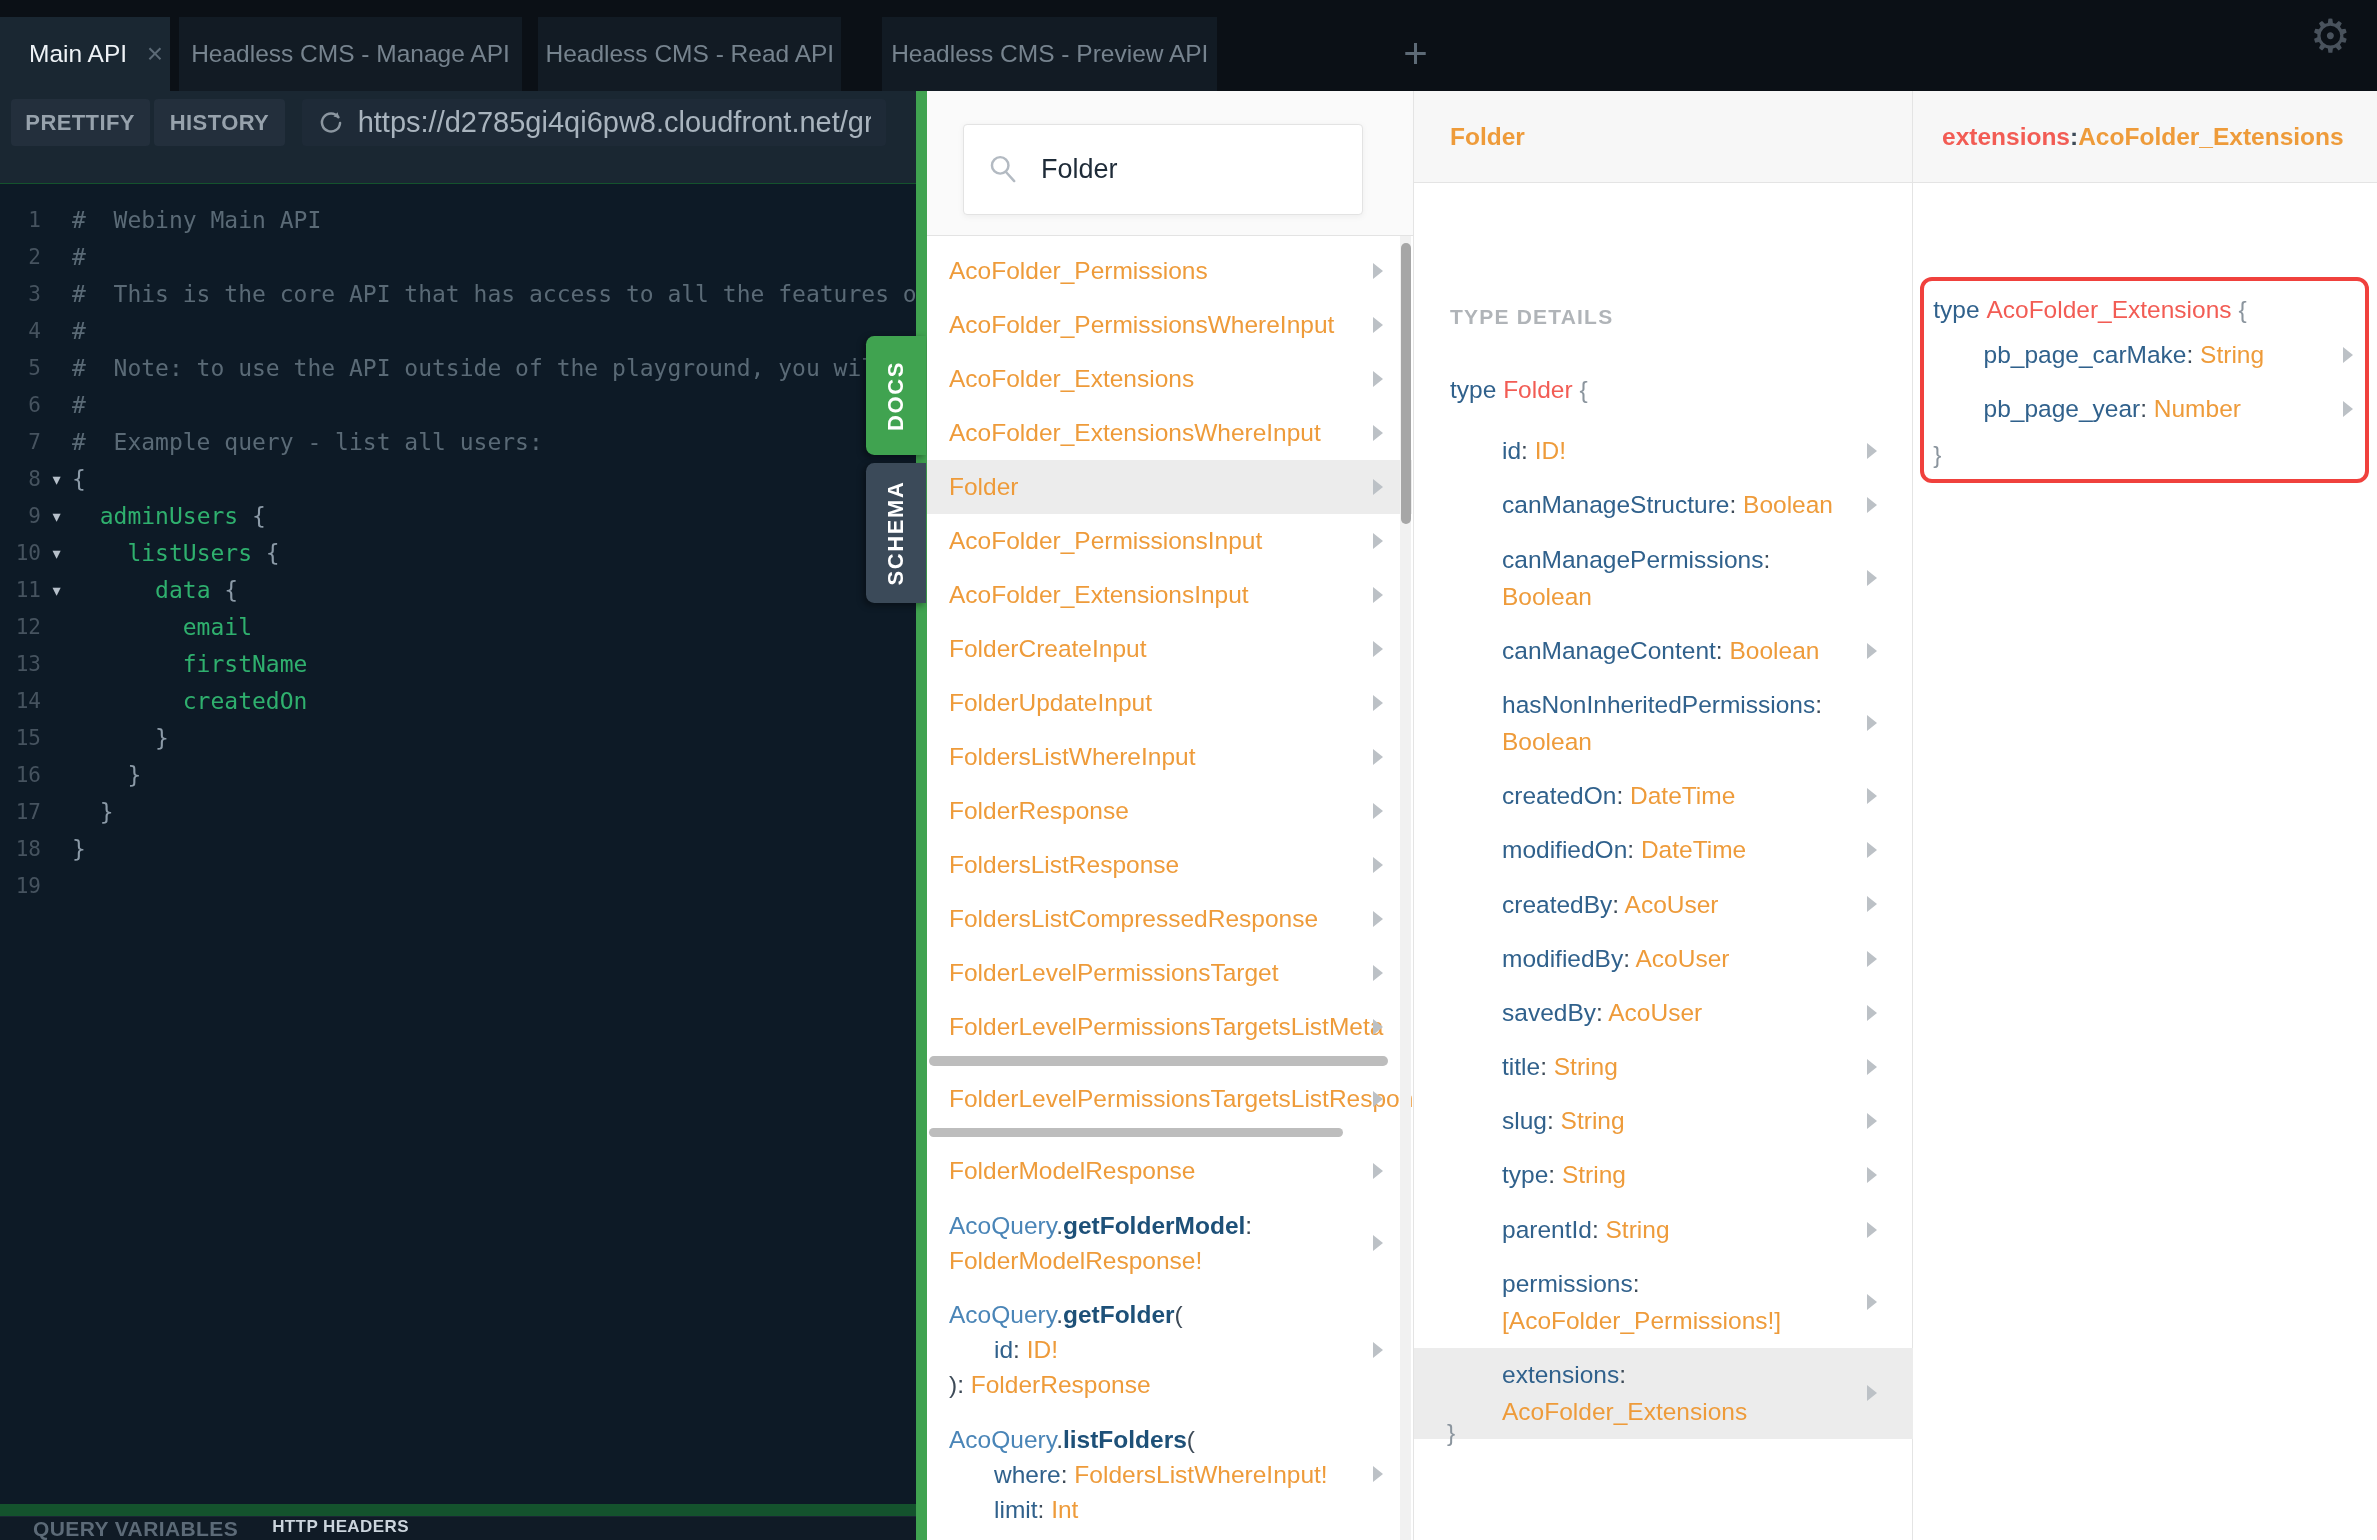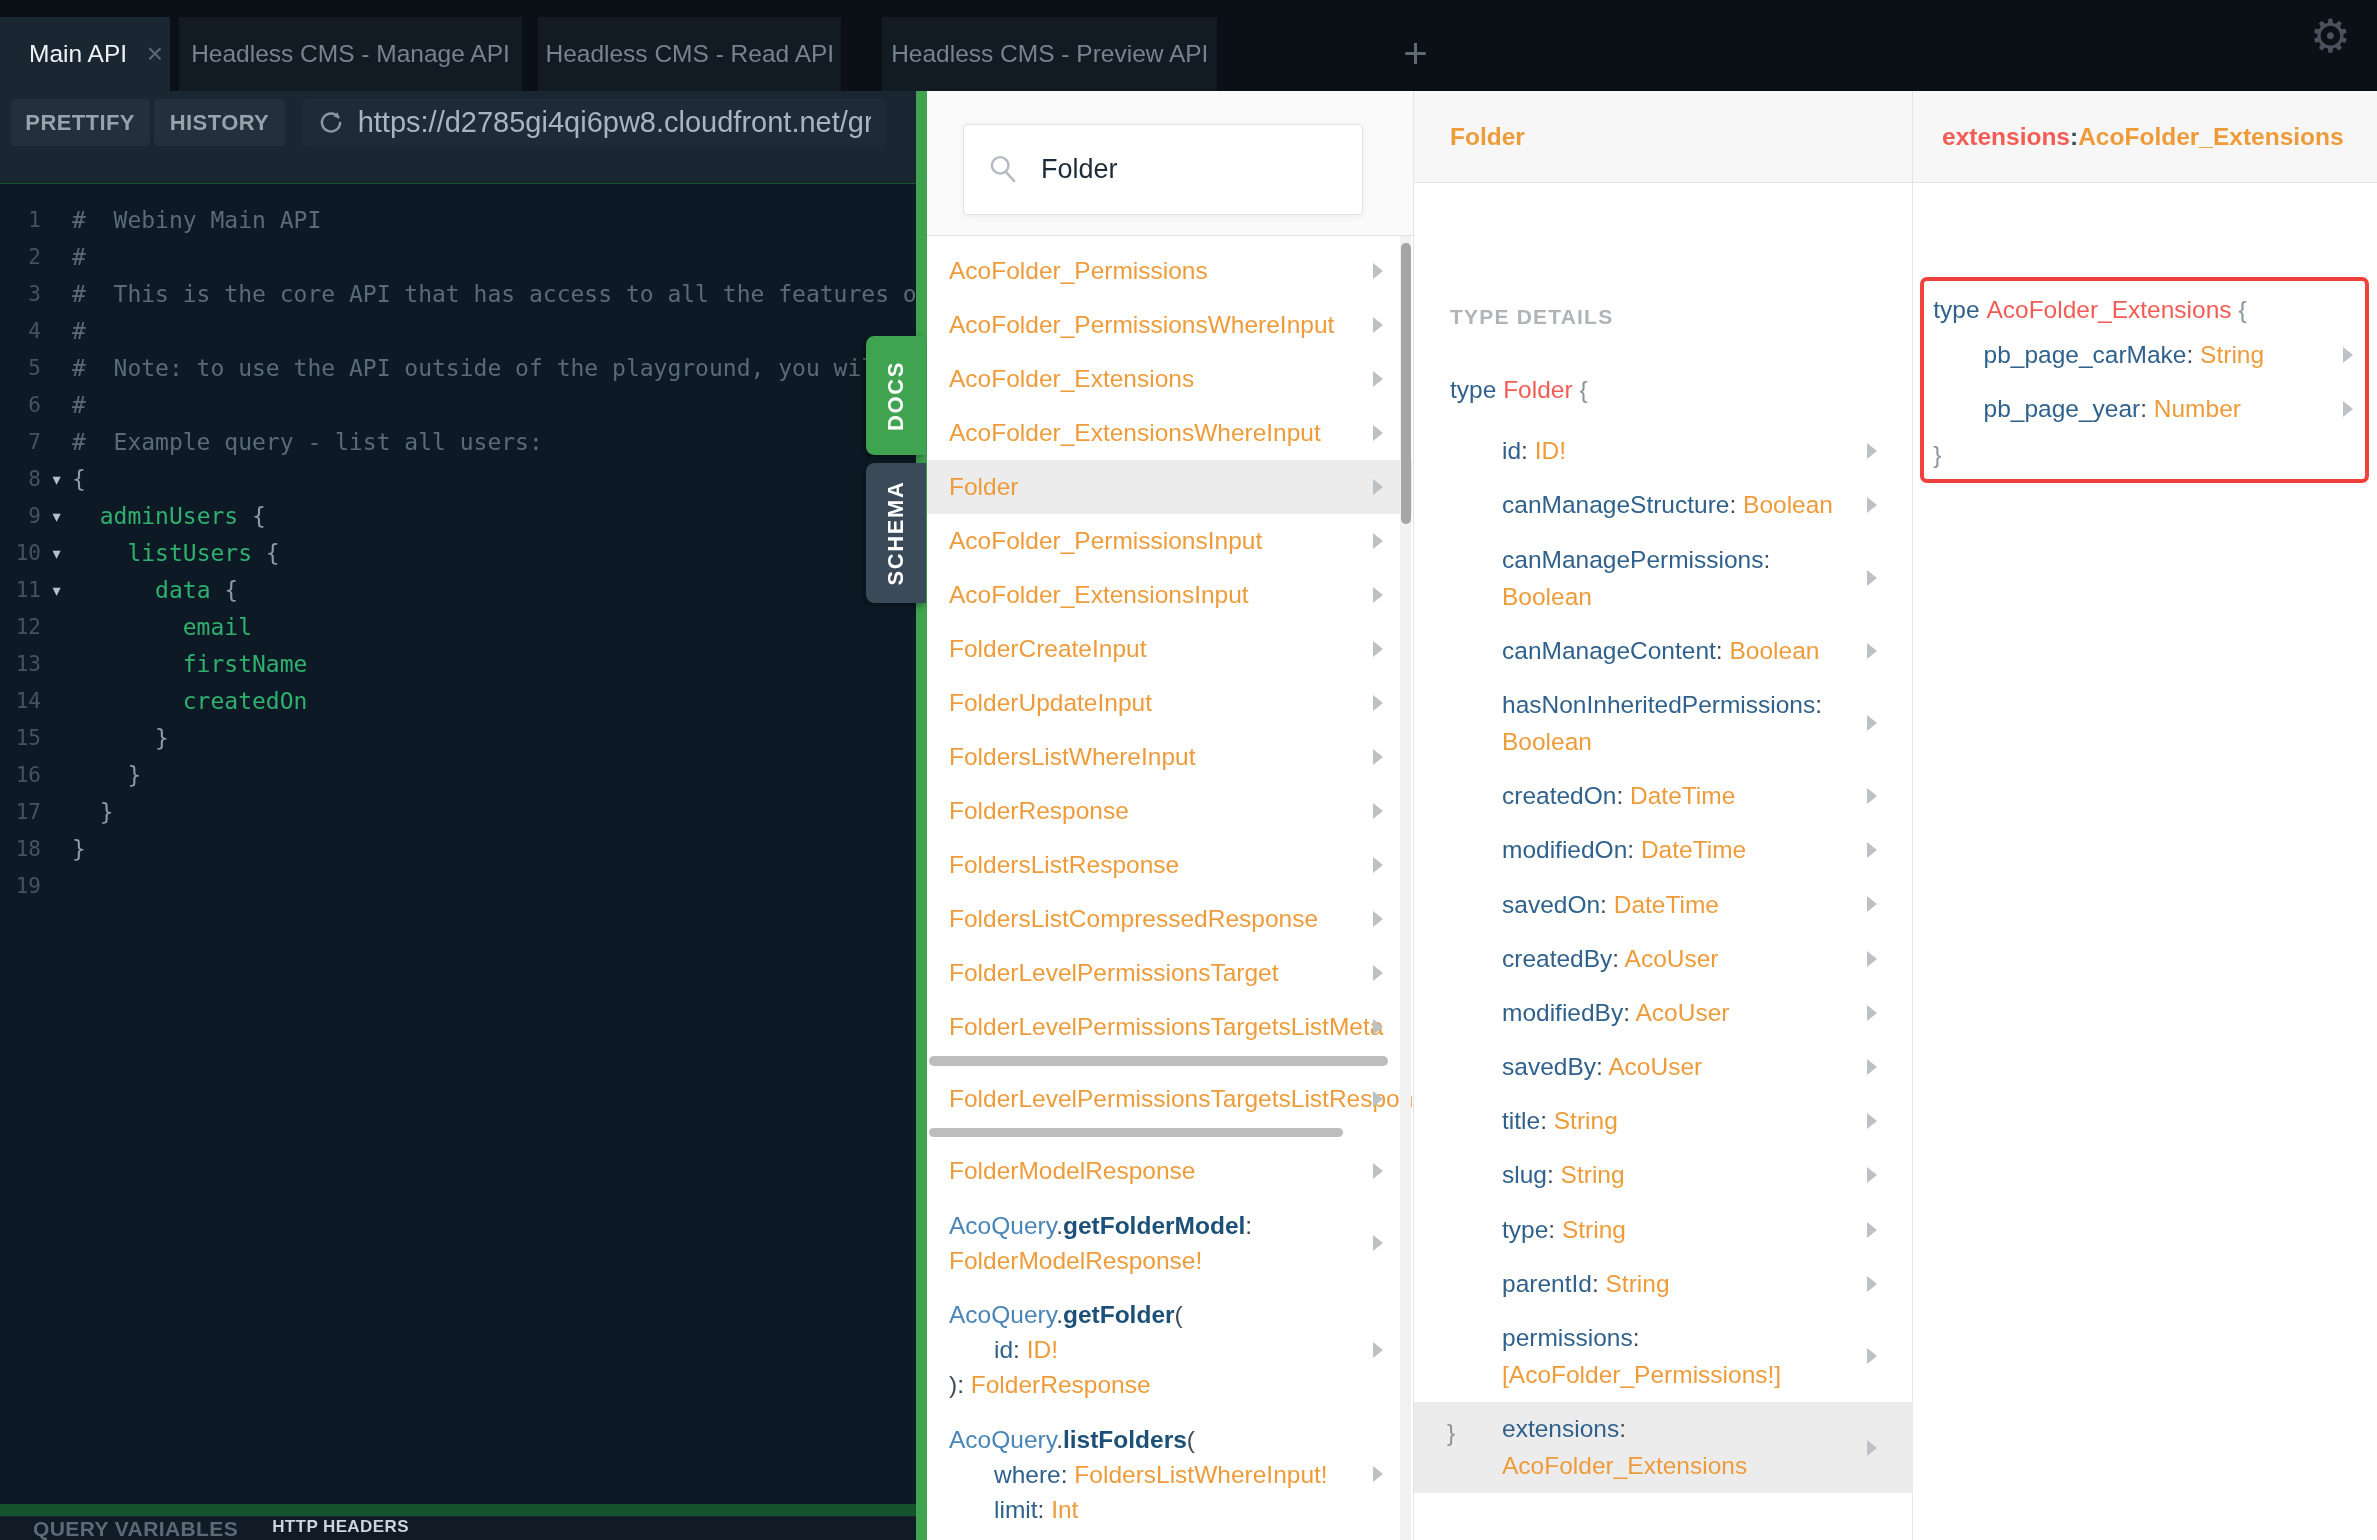--- a/index.html
+++ b/index.html
@@ -97,21 +97,21 @@
   .mid-panel .type-open { position:absolute; left:36px; top:280px; }
   .frow { position:relative; padding:8.2px 57px 9px 88px; line-height:37px; font-size:24.5px; }
   .frow.selected { background:#ececec; }
   .farrow { position:absolute; right:36px; top:50%; transform:translateY(-50%); width:0; height:0;
             border-top:8.2px solid transparent; border-bottom:8.2px solid transparent;
             border-left:10.6px solid #bcc1c6; }
   .close-brace { font-size:24.5px; color:#8b959e; }
   .mid-close { position:absolute; left:33px; top:1328px; }
   
   .redbox { position:absolute; left:6.5px; top:186px; width:449px; height:206px;
-            border:4.1px solid #f0413d; border-radius:7px; background:#fff; padding-top:9.8px; }
+            border:4.1px solid #f0413d; border-radius:12px; background:#fff; padding-top:9.8px; }
   .redbox .type-open { padding-left:9.8px; }
   .redbox .frow { padding:8.2px 46px 9px 60px; }
   .redbox .farrow { right:11.4px; }
   .redbox .close-brace { padding-left:9.8px; line-height:37px; }
 </style>
 </head>
 <body>
 
 <div class="screen">
 
@@ -244,21 +244,20 @@
       <span class="t-kw">type</span>&nbsp;<span class="t-sal">Folder</span>&nbsp;<span class="t-brc">{</span>
     </div>
     <div class="mid-fields" id="mid-fields">
         <div class="frow"><span class="t-fld">id</span><span class="t-dot">:</span><span class="t-type"> ID!</span><div class="farrow"></div></div>
         <div class="frow"><span class="t-fld">canManageStructure</span><span class="t-dot">:</span><span class="t-type"> Boolean</span><div class="farrow"></div></div>
         <div class="frow"><span class="t-fld">canManagePermissions</span><span class="t-dot">:</span><span class="t-type"> Boolean</span><div class="farrow"></div></div>
         <div class="frow"><span class="t-fld">canManageContent</span><span class="t-dot">:</span><span class="t-type"> Boolean</span><div class="farrow"></div></div>
         <div class="frow"><span class="t-fld">hasNonInheritedPermissions</span><span class="t-dot">:</span><br><span class="t-type">Boolean</span><div class="farrow"></div></div>
         <div class="frow"><span class="t-fld">createdOn</span><span class="t-dot">:</span><span class="t-type"> DateTime</span><div class="farrow"></div></div>
         <div class="frow"><span class="t-fld">modifiedOn</span><span class="t-dot">:</span><span class="t-type"> DateTime</span><div class="farrow"></div></div>
-        <div class="frow"><span class="t-fld">savedOn</span><span class="t-dot">:</span><span class="t-type"> DateTime</span><div class="farrow"></div></div>
         <div class="frow"><span class="t-fld">createdBy</span><span class="t-dot">:</span><span class="t-type"> AcoUser</span><div class="farrow"></div></div>
         <div class="frow"><span class="t-fld">modifiedBy</span><span class="t-dot">:</span><span class="t-type"> AcoUser</span><div class="farrow"></div></div>
         <div class="frow"><span class="t-fld">savedBy</span><span class="t-dot">:</span><span class="t-type"> AcoUser</span><div class="farrow"></div></div>
         <div class="frow"><span class="t-fld">title</span><span class="t-dot">:</span><span class="t-type"> String</span><div class="farrow"></div></div>
         <div class="frow"><span class="t-fld">slug</span><span class="t-dot">:</span><span class="t-type"> String</span><div class="farrow"></div></div>
         <div class="frow"><span class="t-fld">type</span><span class="t-dot">:</span><span class="t-type"> String</span><div class="farrow"></div></div>
         <div class="frow"><span class="t-fld">parentId</span><span class="t-dot">:</span><span class="t-type"> String</span><div class="farrow"></div></div>
         <div class="frow"><span class="t-fld">permissions</span><span class="t-dot">:</span><br><span class="t-type">[AcoFolder_Permissions!]</span><div class="farrow"></div></div>
         <div class="frow selected"><span class="t-fld">extensions</span><span class="t-dot">:</span><span class="t-type"> AcoFolder_Extensions</span><div class="farrow"></div></div>
       </div>

